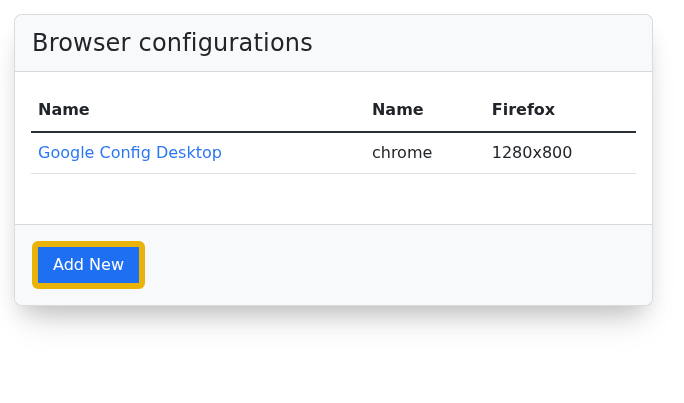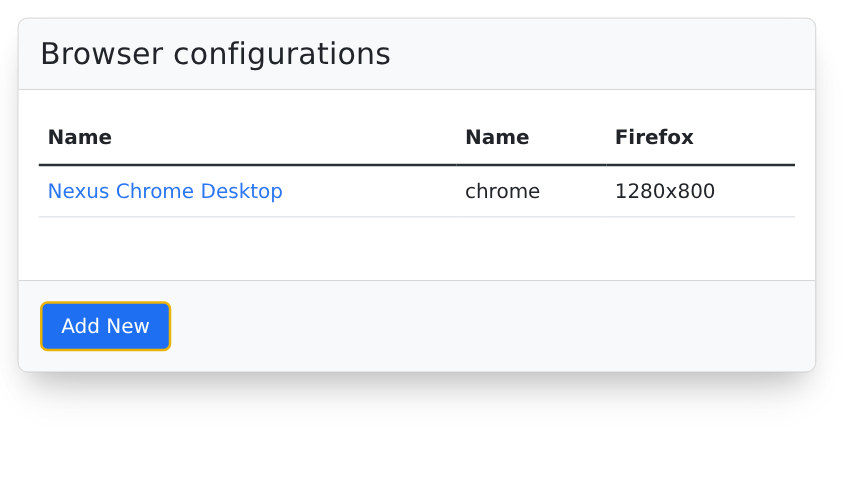--- a/index.html
+++ b/index.html
@@ -68,21 +68,21 @@
   }
   .card-footer {
     background: #f8f9fa;
     border-top: 1px solid rgba(0,0,0,0.13);
     border-radius: 0 0 8px 8px;
     padding: 16px 17px;
   }
   .btn-primary {
     display: inline-block;
     background: #1f6ff2;
-    border: 2px solid #eab308;
+    border: 6px solid #eab308;
     color: #ffffff;
     font-family: "DejaVu Sans", "Liberation Sans", sans-serif;
     font-size: 16px;
     line-height: 22px;
     padding: 7px 15px;
     border-radius: 6px;
     cursor: pointer;
   }
 </style>
 </head>
@@ -104,21 +104,21 @@
       <thead>
         <tr>
           <th>Name</th>
           <th>Name</th>
           <th>Firefox</th>
         </tr>
       </thead>
       <tbody>
         <tr>
           <td>
-            <a class="cfg-link" href="#">Nexus Chrome Desktop</a>
+            <a class="cfg-link" href="#">Google Config Desktop</a>
           </td>
           <td>chrome</td>
           <td>1280x800</td>
         </tr>
       </tbody>
     </table>
   </div>
 
   <div class="card-footer">
     <button class="btn-primary">Add New</button>

